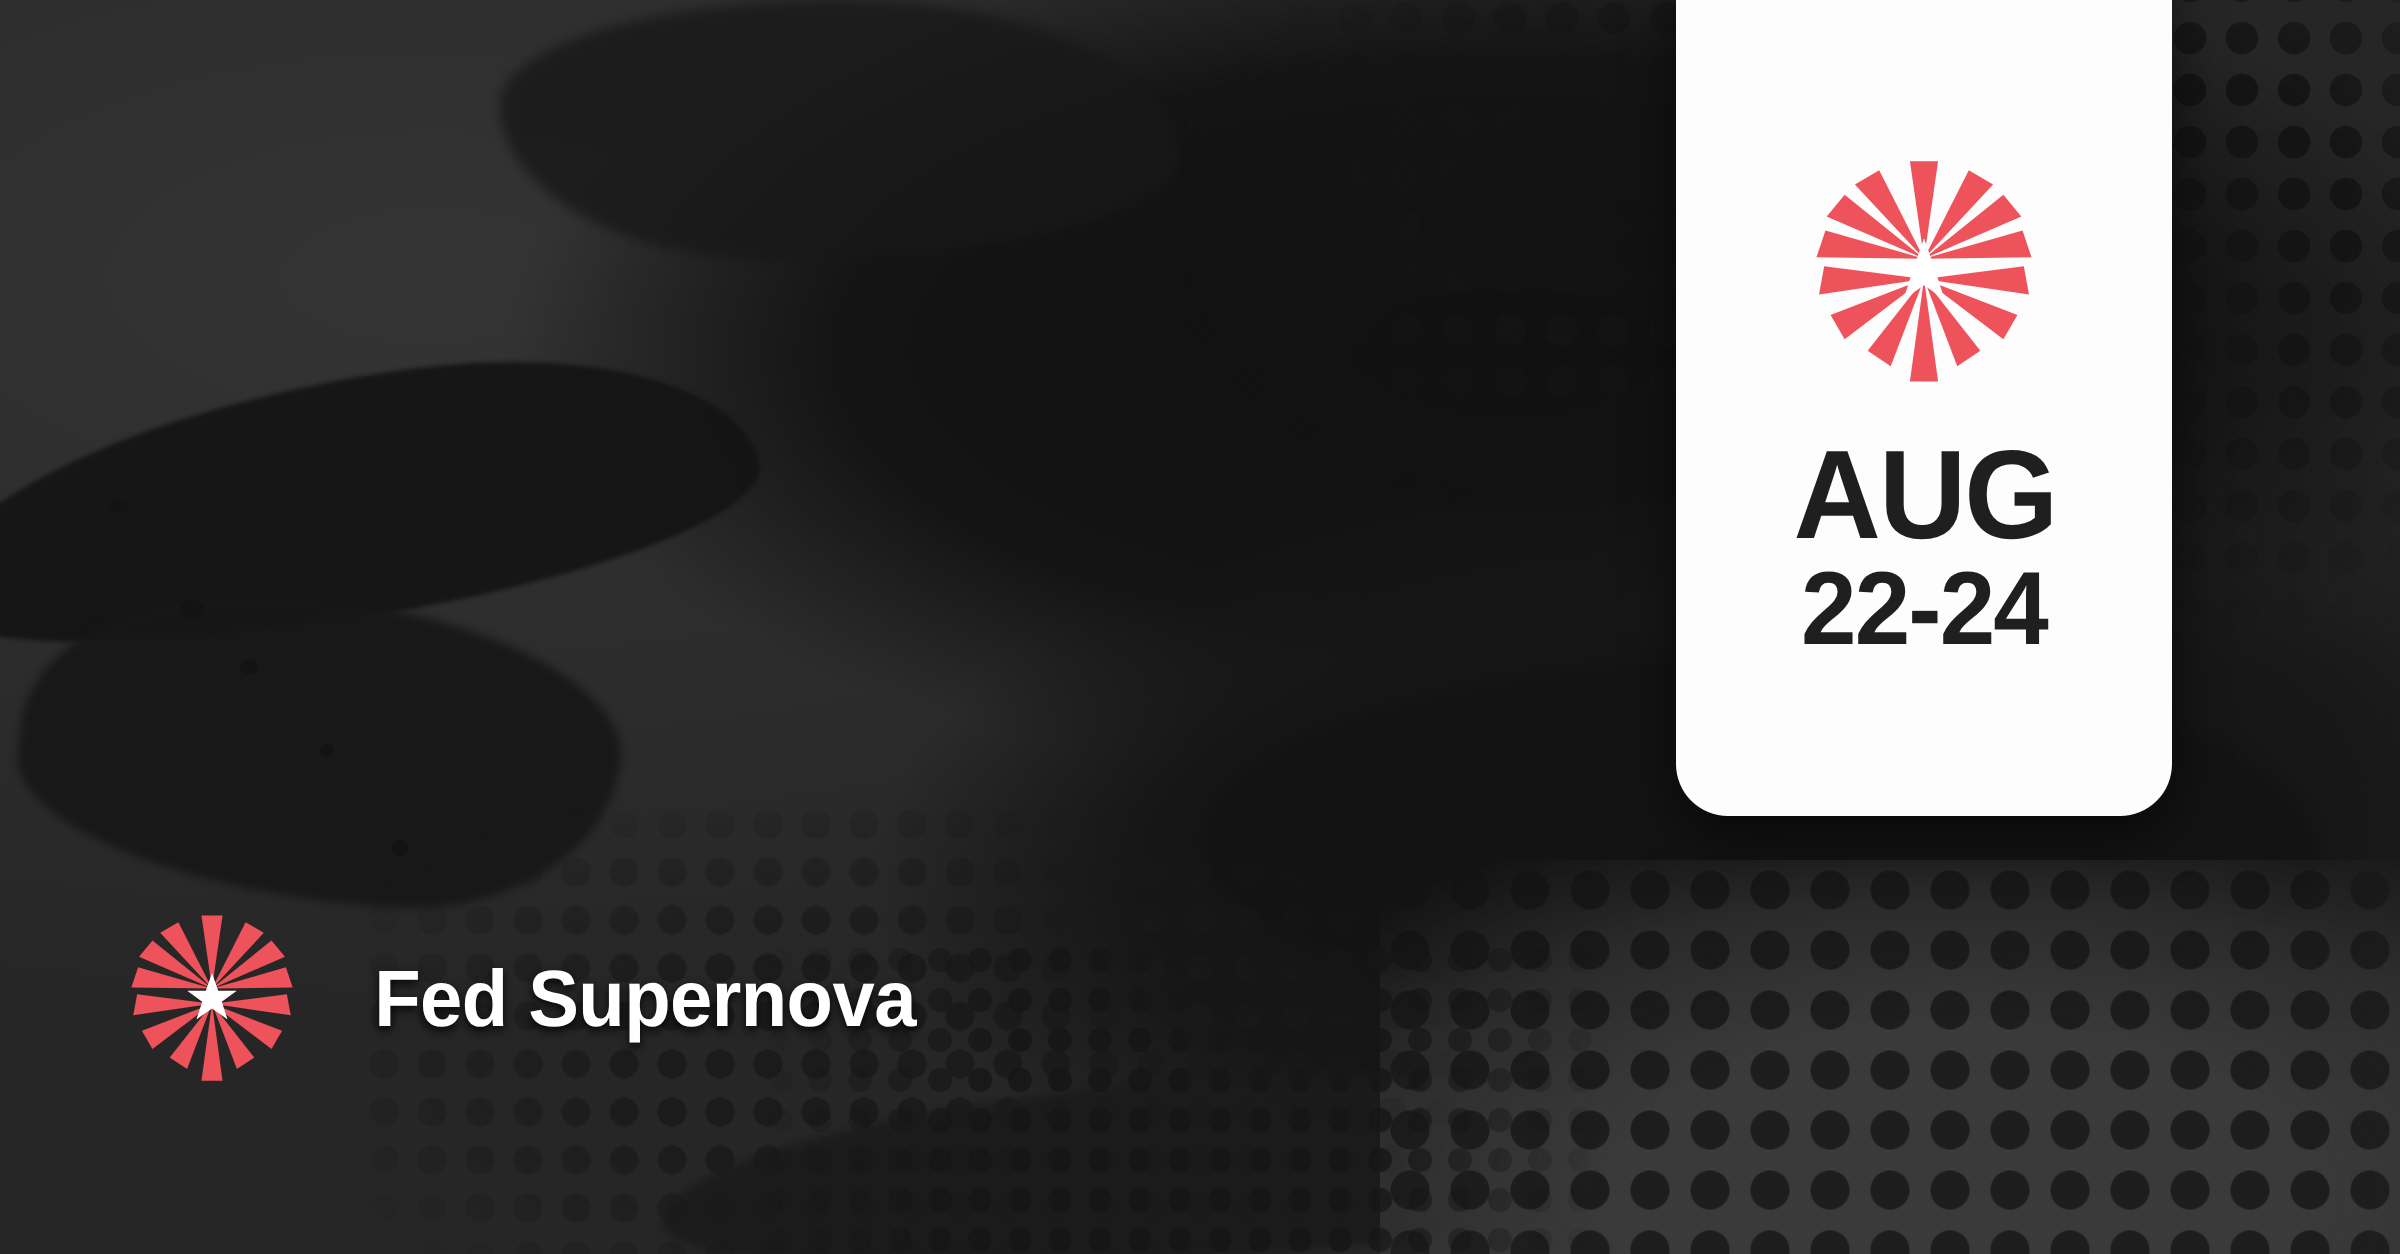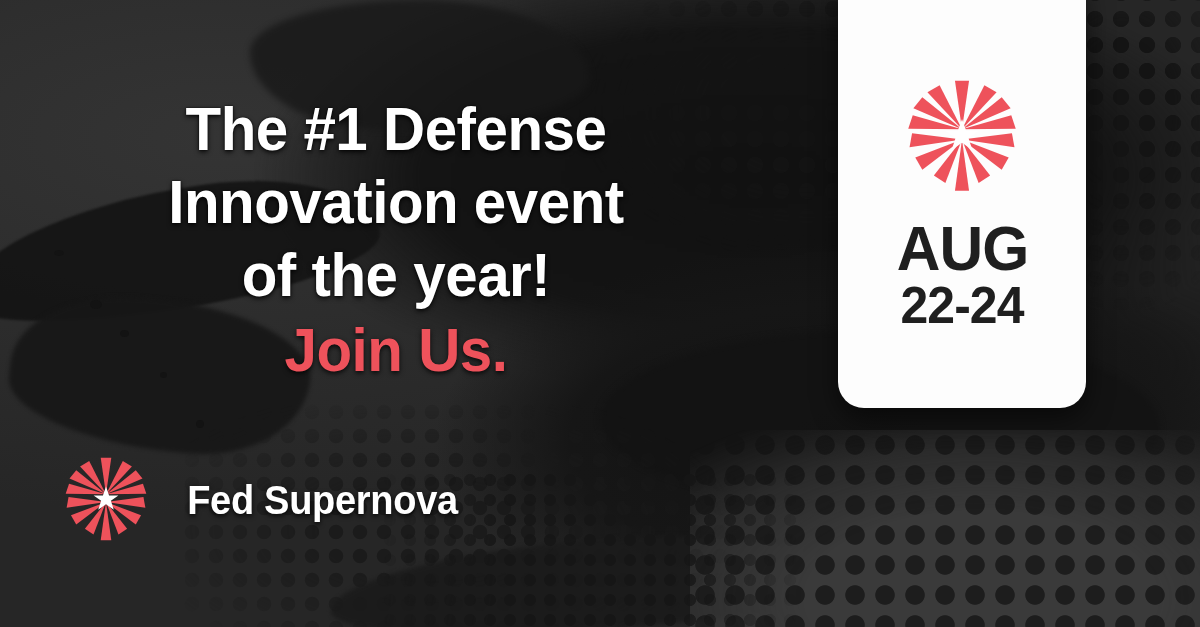--- a/index.html
+++ b/index.html
@@ -244,26 +244,20 @@
   <div class="halftone ht-bottomright"></div>
   <div class="halftone ht-bottomleft"></div>
   <div class="halftone ht-mid"></div>
 
   <div class="speck" style="left:120px;top:330px;width:9px;height:7px;"></div>
   <div class="speck" style="left:160px;top:372px;width:7px;height:6px;"></div>
   <div class="speck" style="left:90px;top:300px;width:12px;height:9px;"></div>
   <div class="speck" style="left:196px;top:420px;width:8px;height:8px;"></div>
   <div class="speck" style="left:54px;top:250px;width:10px;height:6px;"></div>
 
-  <div class="headline">
-    <span class="line">The #1 Defense</span>
-    <span class="line">Innovation event</span>
-    <span class="line">of the year!</span>
-    <span class="line cta">Join Us.</span>
-  </div>
 
   <div class="date-card">
     <div class="card-logo">
       <svg viewBox="0 0 100 100" width="100%" height="100%" aria-hidden="true">
         <g fill="#ee525b">
           <path d="M50 44 L44.5 6 L55.5 6 Z"></path>
           <path d="M50 44 L67.5 9.5 L77 15 Z"></path>
           <path d="M50 44 L81 19 L88 27.5 Z"></path>
           <path d="M50 44 L88.5 33 L92 43.5 Z"></path>
           <path d="M50 44 L32.5 9.5 L23 15 Z"></path>

